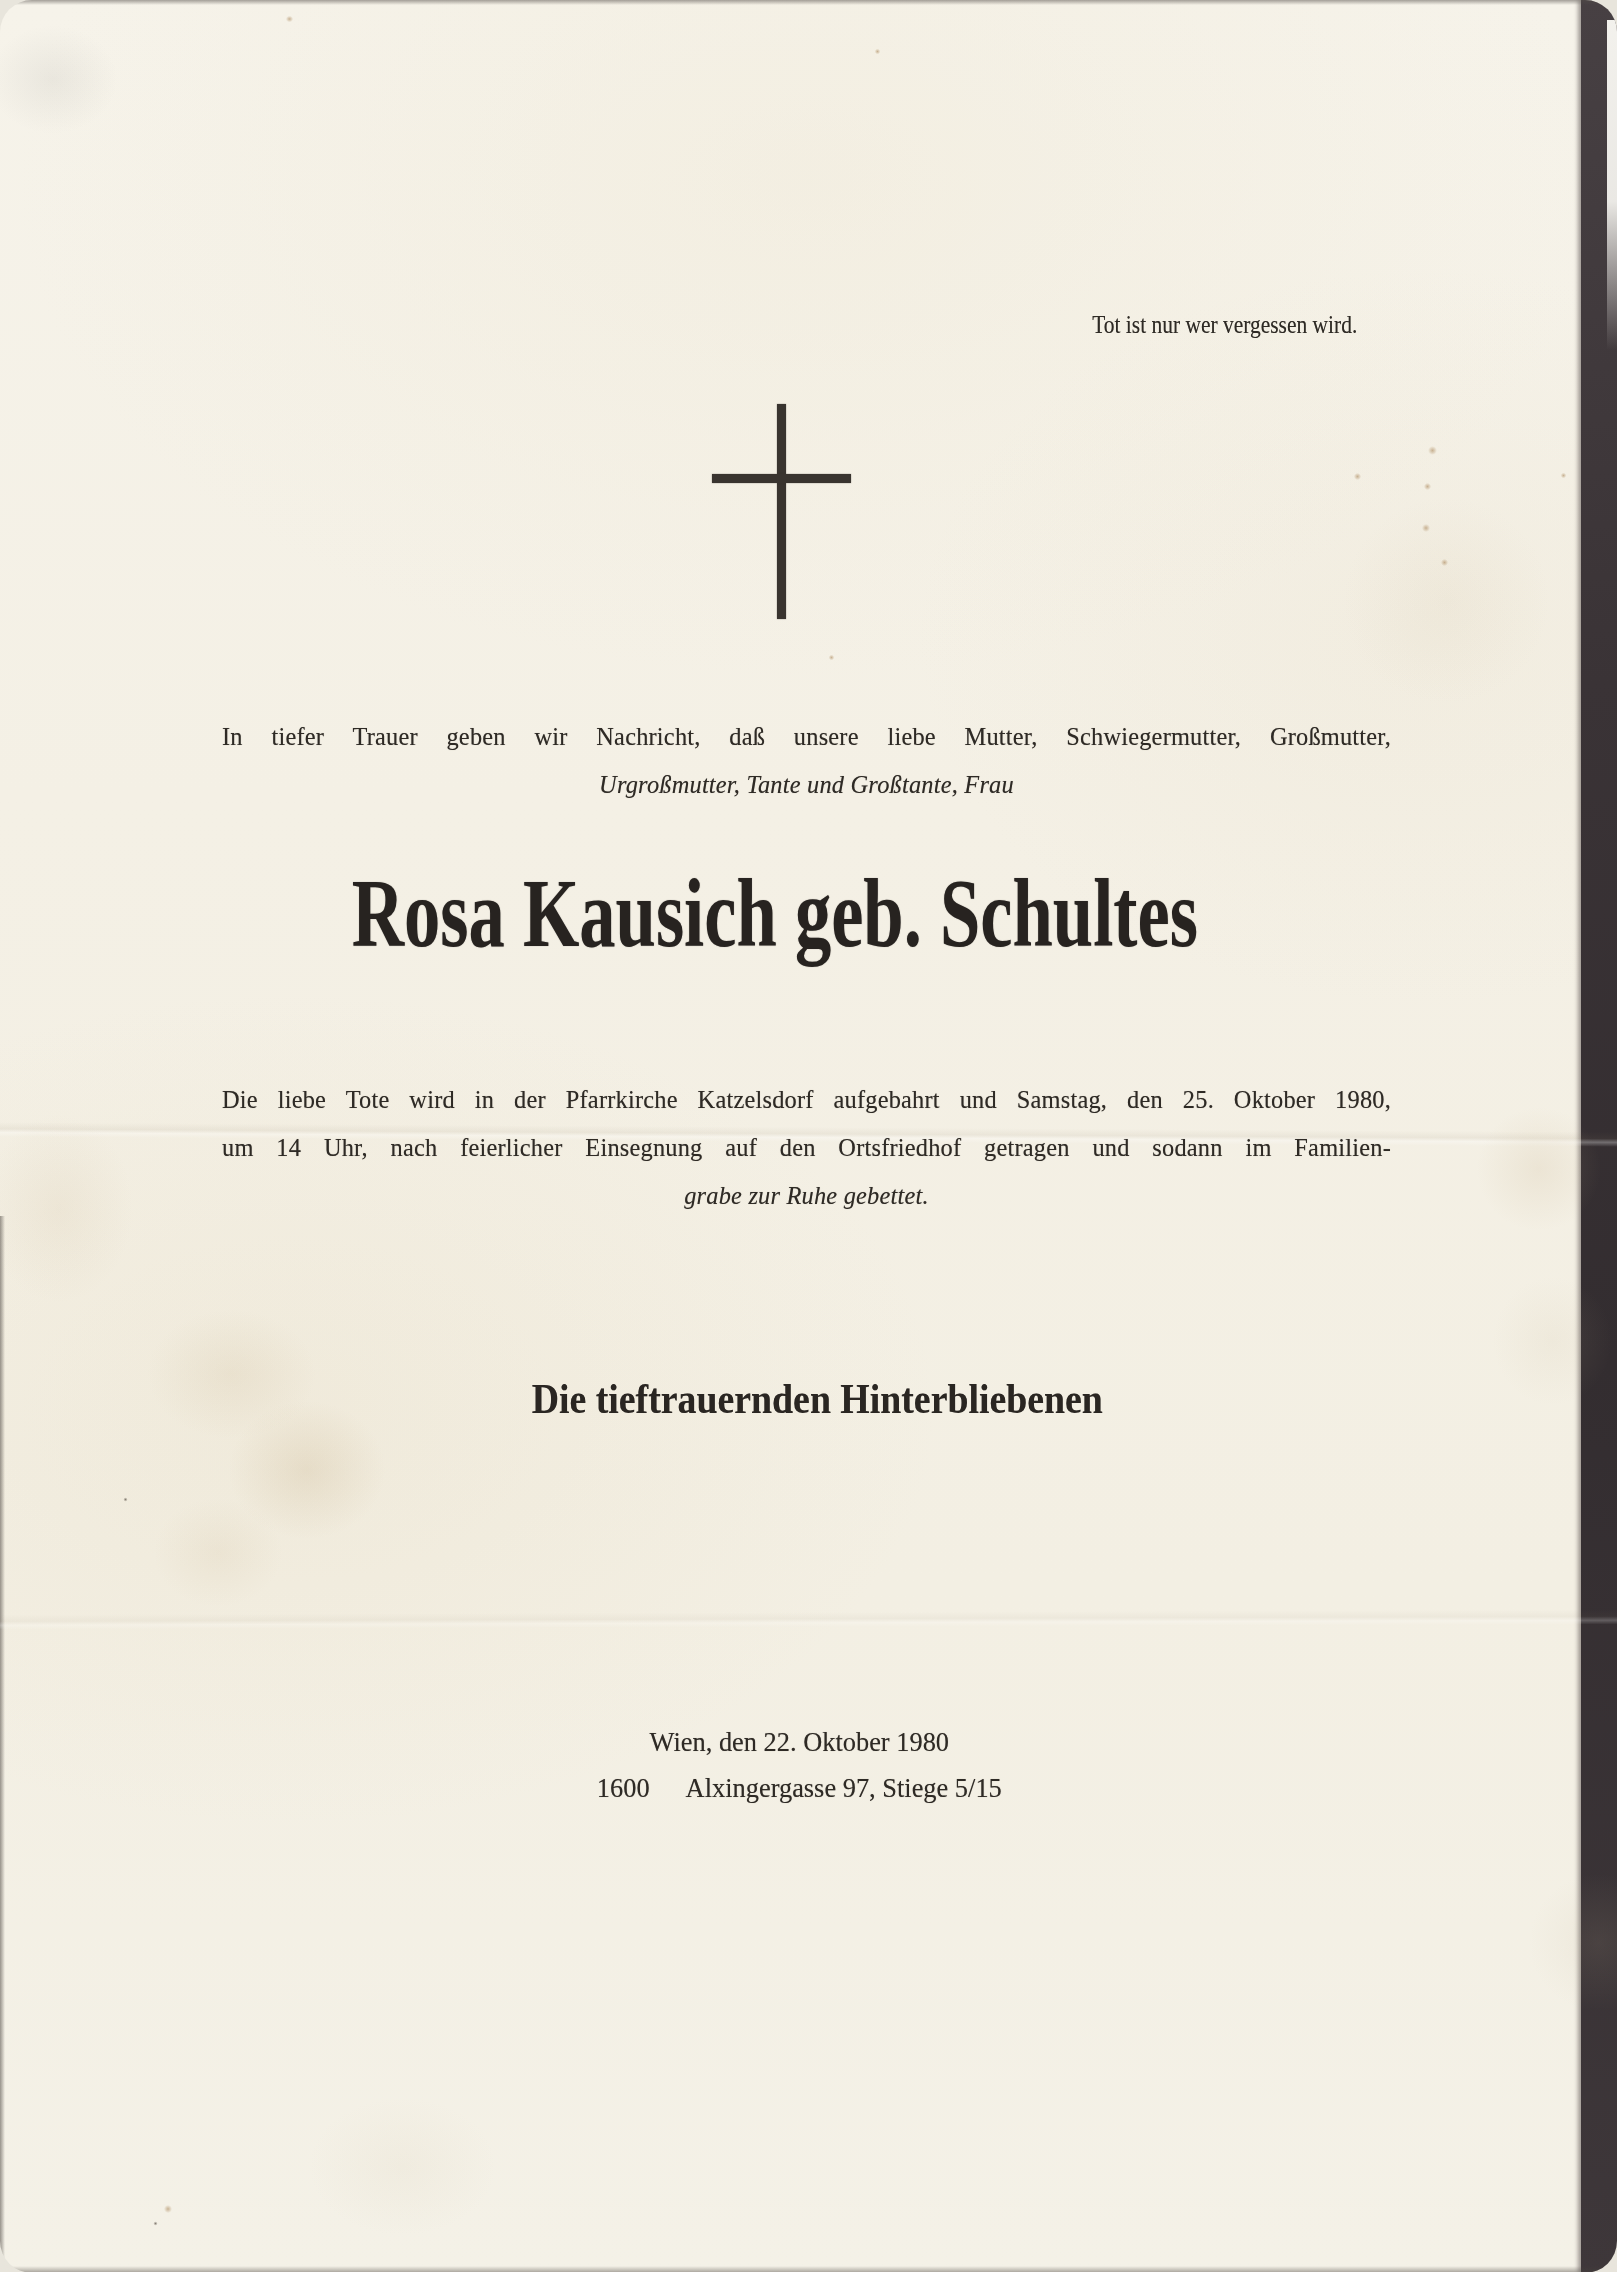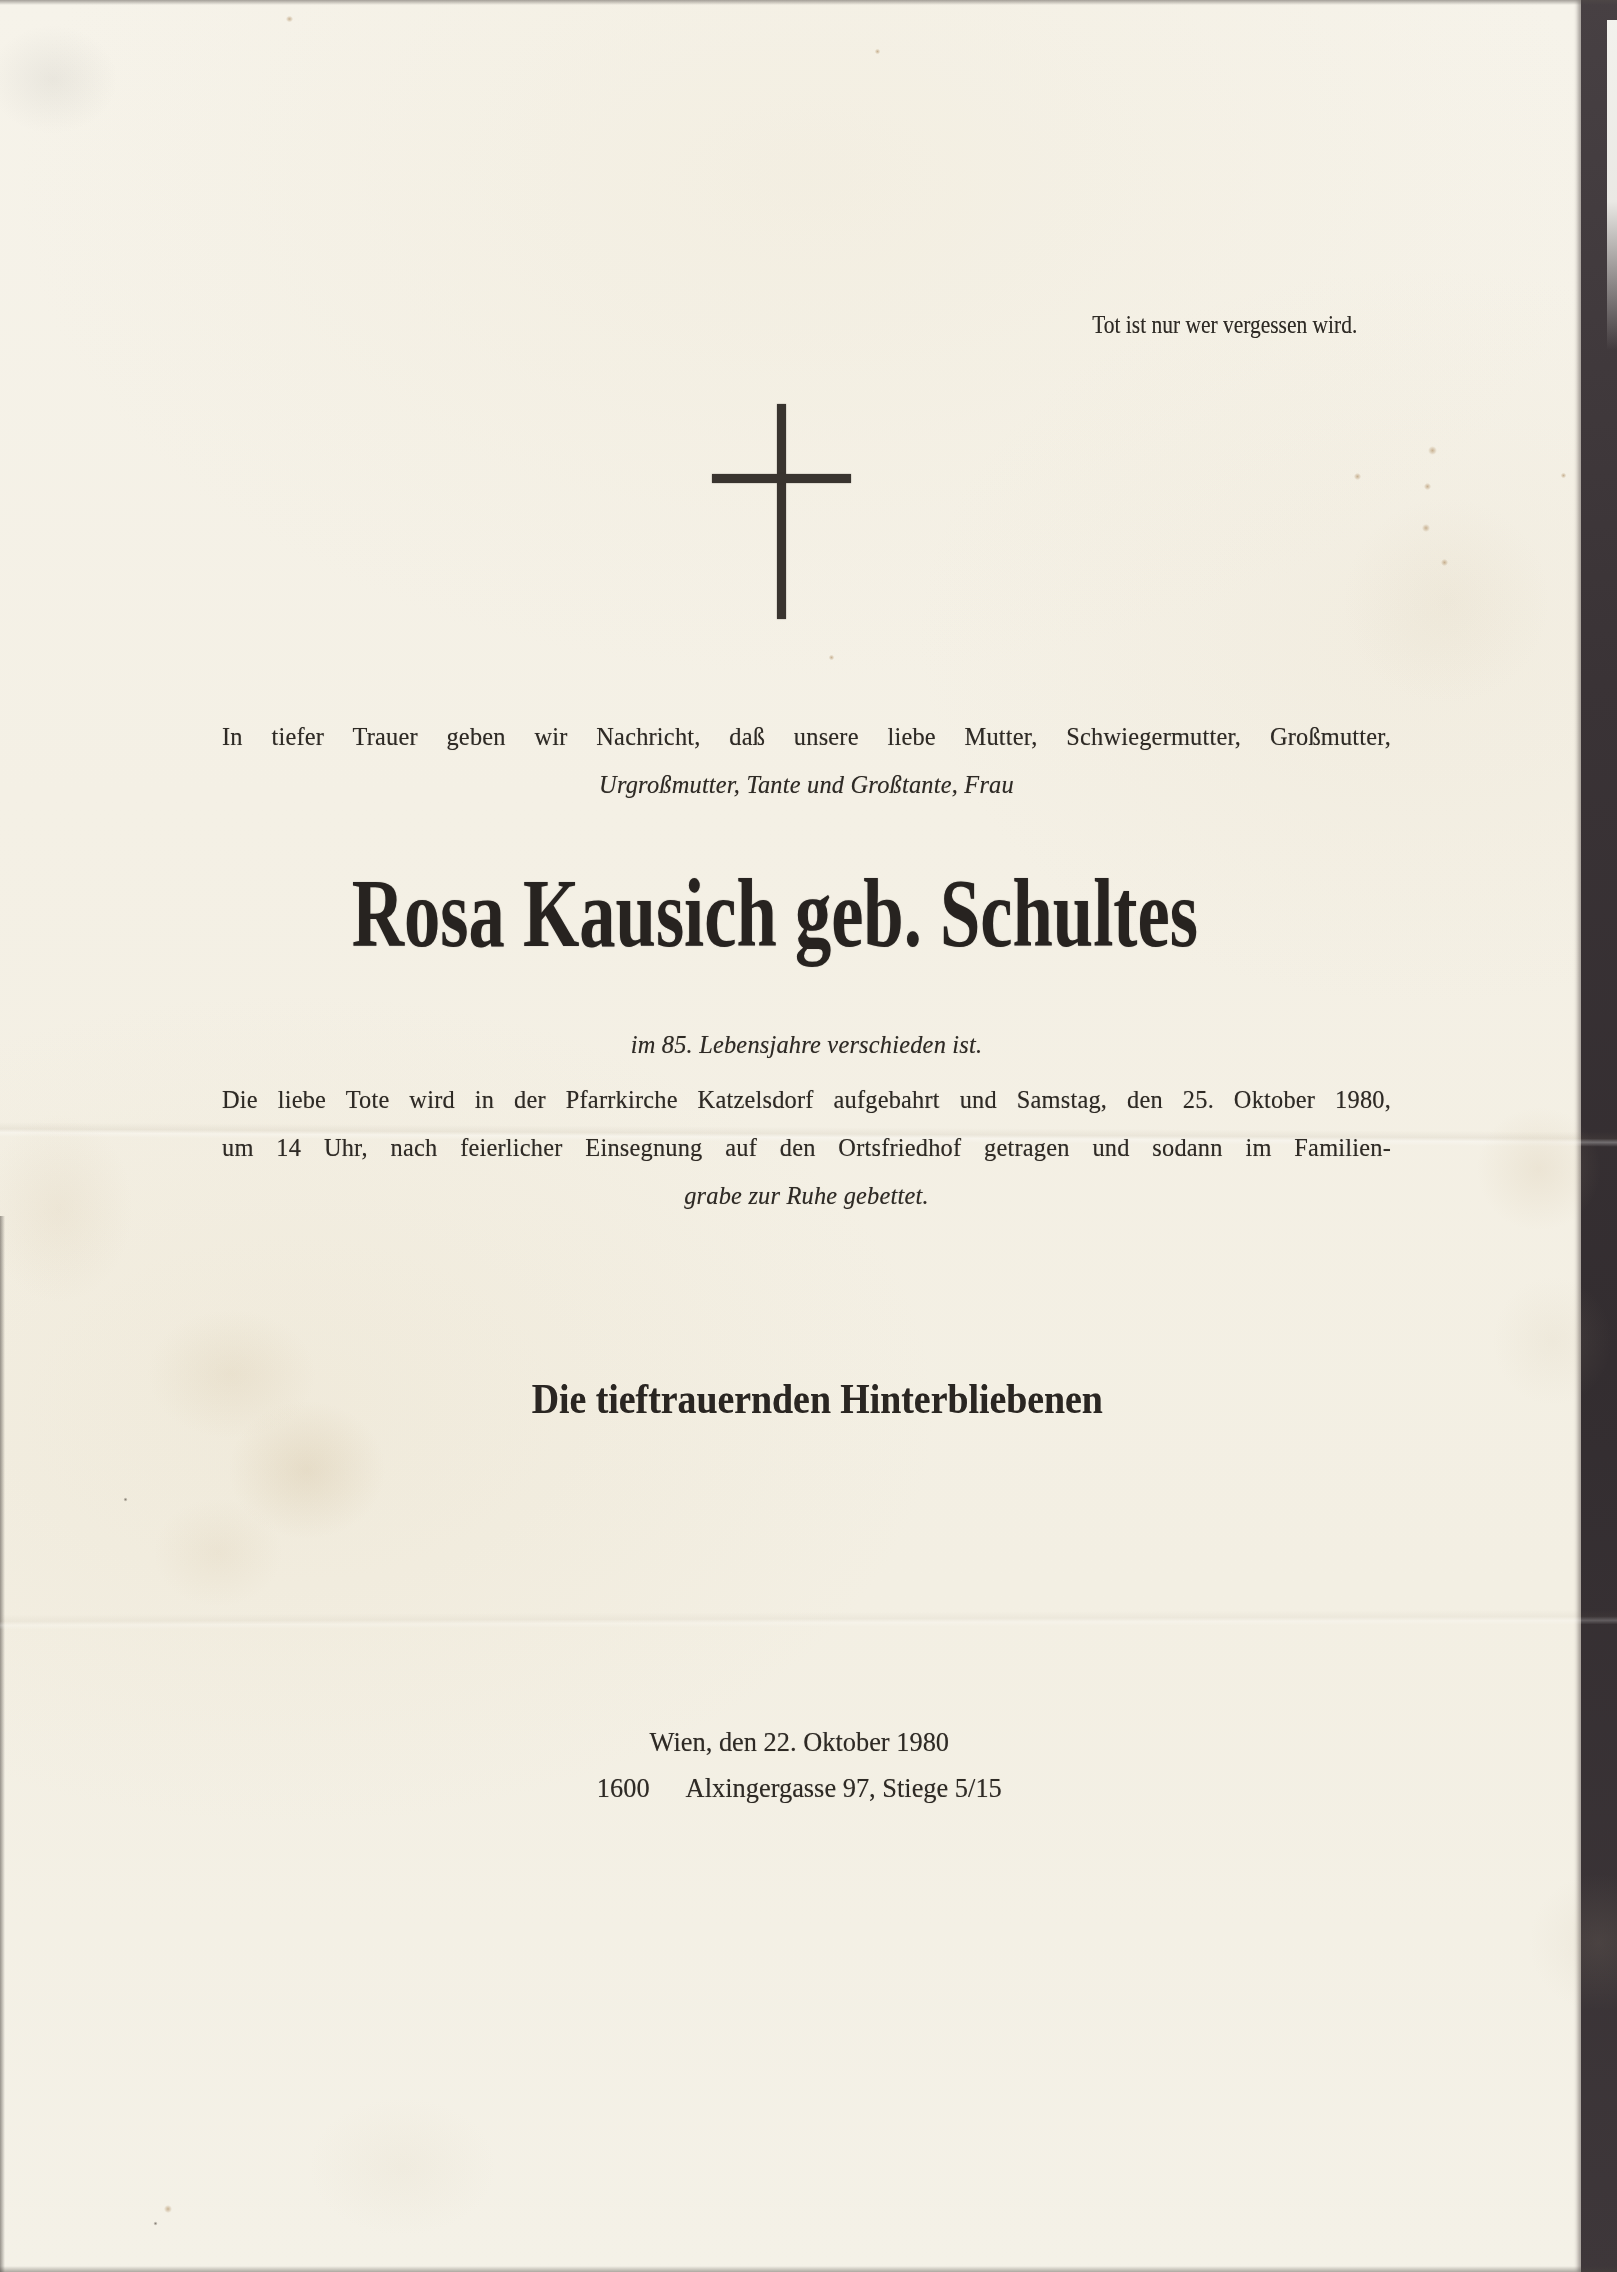--- a/index.html
+++ b/index.html
@@ -8,20 +8,21 @@
     position:relative;
     width:1617px;height:2273px;
     background:
       radial-gradient(925px 595px at 18% 62%, rgba(226,213,184,0.20), rgba(226,213,184,0) 70%),
       radial-gradient(727px 529px at 88% 28%, rgba(224,212,186,0.14), rgba(224,212,186,0) 70%),
       radial-gradient(1057px 661px at 50% 8%, rgba(238,231,212,0.35), rgba(238,231,212,0) 75%),
       linear-gradient(180deg,#f6f3ea 0%,#f4f0e5 35%,#f3efe3 70%,#f4f1e7 100%);
     overflow:hidden;
     font-family:"Liberation Serif","DejaVu Serif",serif;
     color:#2e2a25;
+    border-radius:32px;
   }
   
   .scan-strip{
     position:absolute;top:0;right:0;width:36px;height:2273px;
     background:linear-gradient(180deg,#474043 0%,#3a3336 30%,#332d30 60%,#3e373a 100%);
     box-shadow:-2.6px 0 4px rgba(60,52,50,0.45);
   }
   .scan-sliver{
     position:absolute;top:20px;right:0;width:10px;height:330px;
     background:linear-gradient(180deg,rgba(252,251,246,0.95) 0%,rgba(252,251,246,0.9) 55%,rgba(252,251,246,0) 100%);
@@ -144,21 +145,20 @@
   </div>
 
   <div class="para para-1 ink">
     <div class="jline">In tiefer Trauer geben wir Nachricht, daß unsere liebe Mutter, Schwiegermutter, Großmutter,</div>
     <div class="lline">Urgroßmutter, Tante und Großtante, Frau</div>
   </div>
 
   <div class="headline"><span>Rosa Kausich geb. Schultes</span></div>
 
   <div class="para para-2 ink">
-    <div class="lline">im 85. Lebensjahre verschieden ist.</div>
   </div>
 
   <div class="para para-3 ink">
     <div class="jline">Die liebe Tote wird in der Pfarrkirche Katzelsdorf aufgebahrt und Samstag, den 25. Oktober 1980,</div>
     <div class="jline">um 14 Uhr, nach feierlicher Einsegnung auf den Ortsfriedhof getragen und sodann im Familien-</div>
     <div class="lline">grabe zur Ruhe gebettet.</div>
   </div>
 
   <div class="signoff"><span>Die tieftrauernden Hinterbliebenen</span></div>
 

